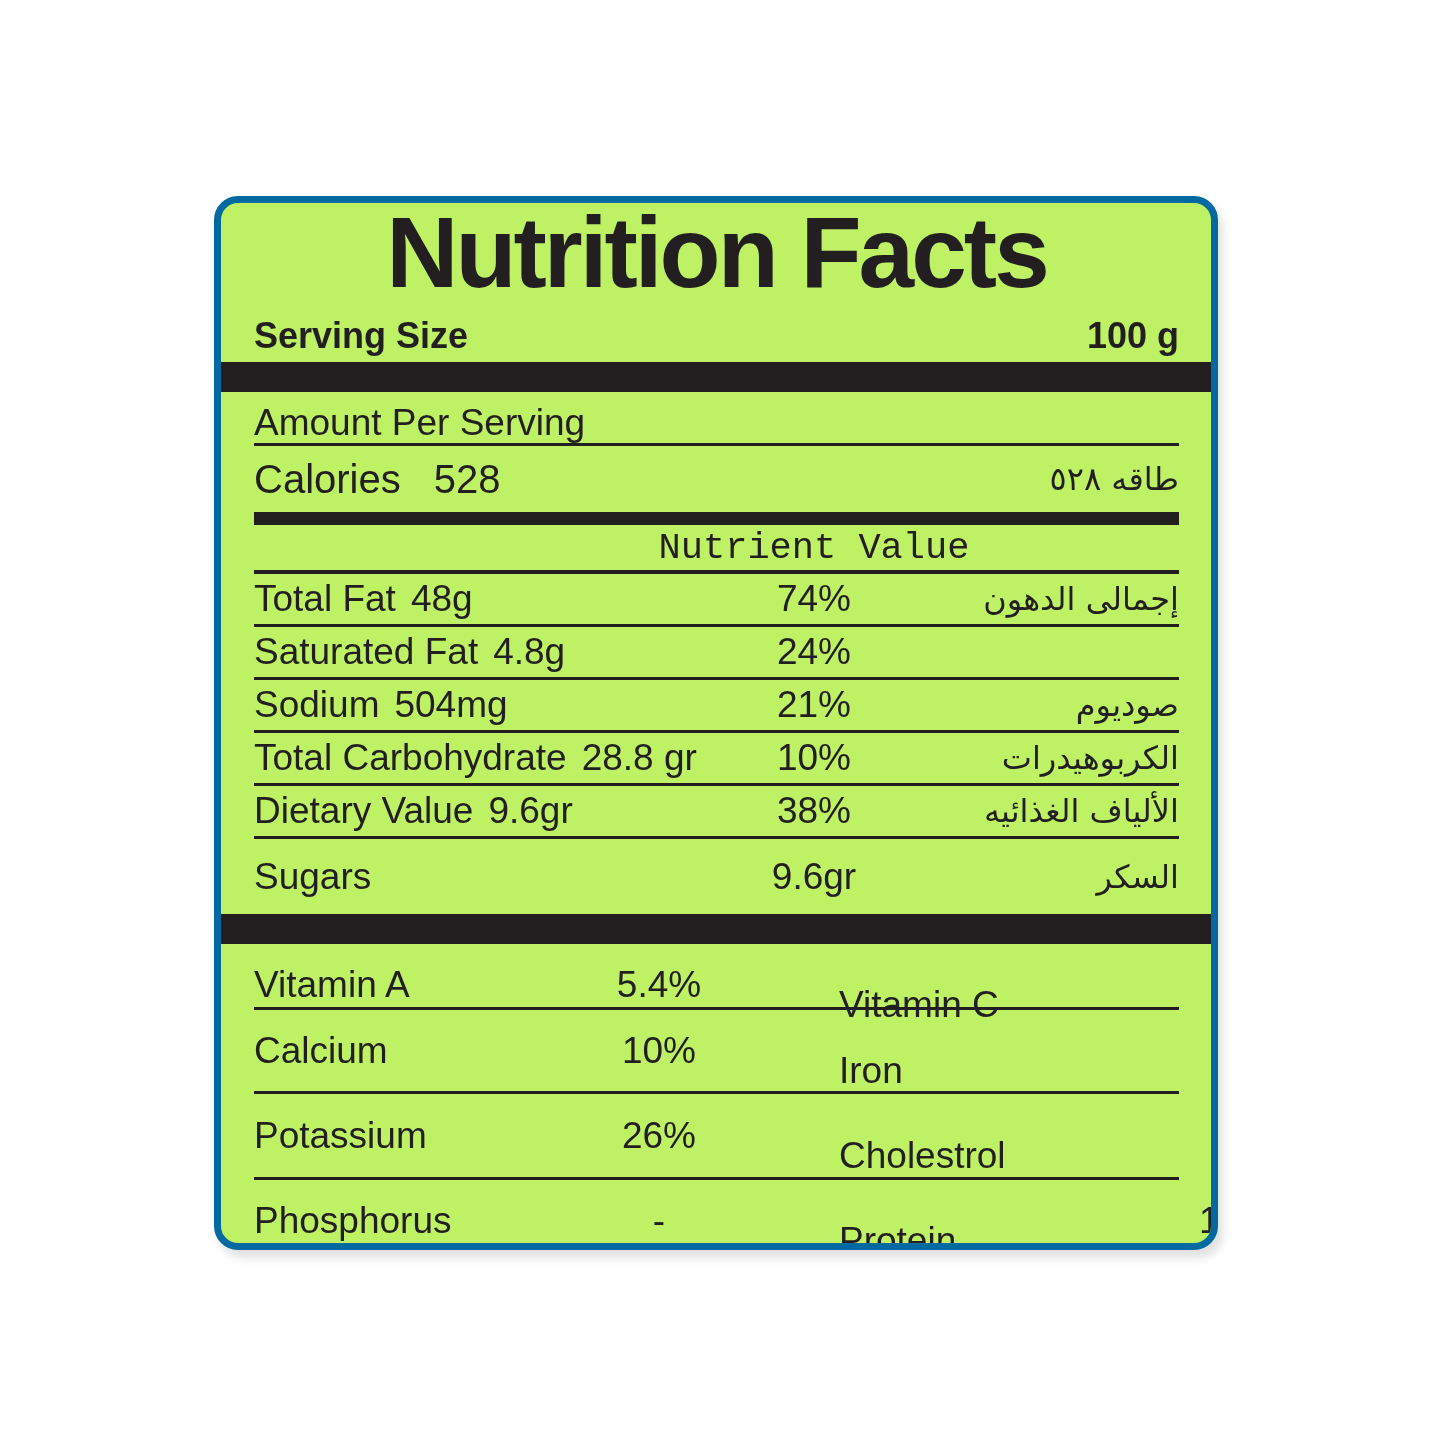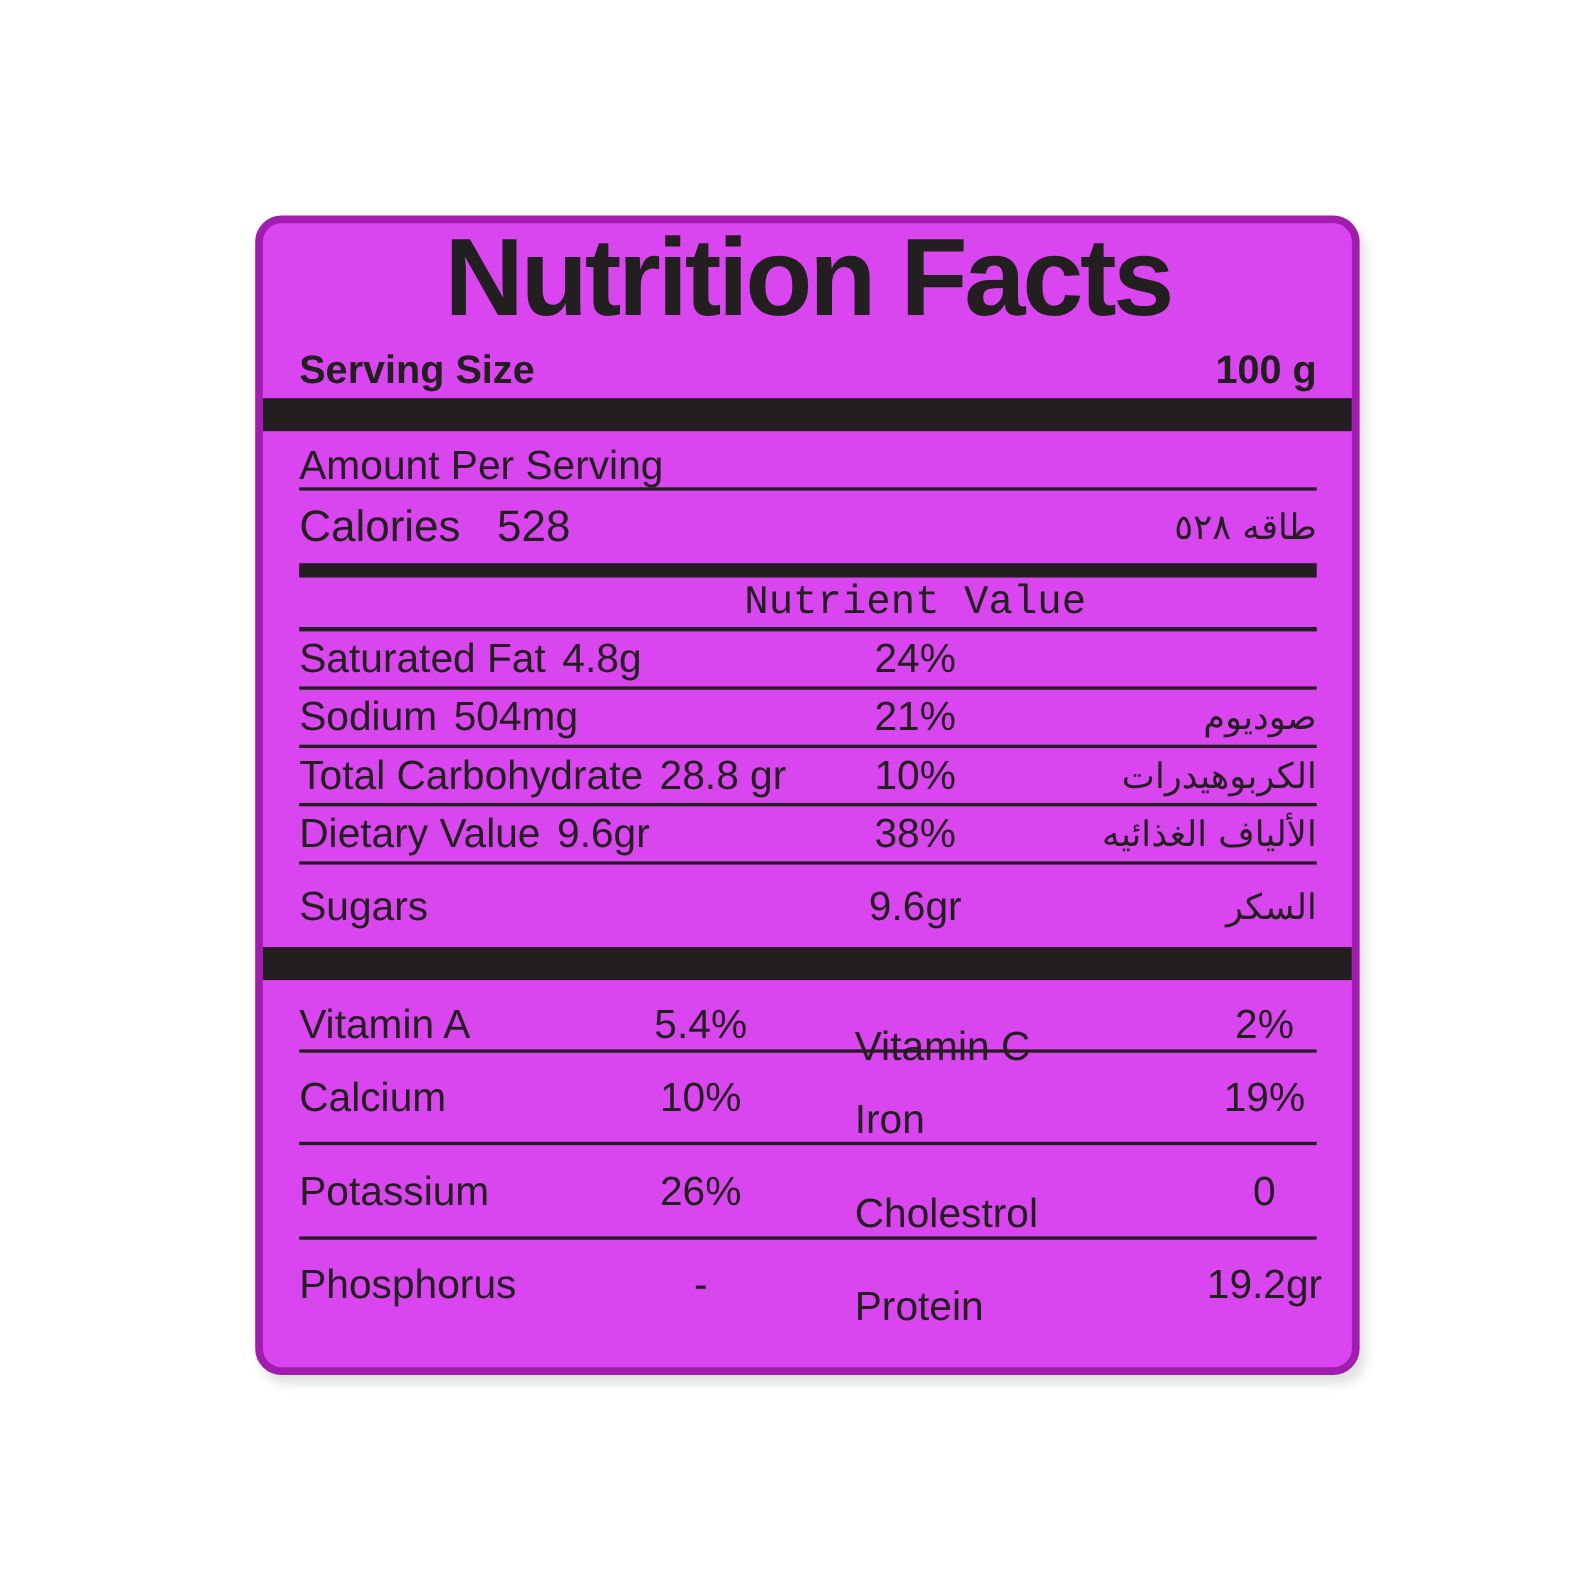--- a/index.html
+++ b/index.html
@@ -12,28 +12,28 @@
     color: #231f20;
   }
   .canvas {
     position: relative;
     width: 1445px;
     height: 1445px;
     background: #ffffff;
   }
   .nf-label {
     position: absolute;
-    left: 232px;
+    left: 214px;
     top: 196px;
     width: 1004px;
     height: 1054px;
     box-sizing: border-box;
-    border: 7px solid #a21caf;
+    border: 7px solid #0369a1;
     border-radius: 24px;
-    background: #d946ef;
+    background: #bef264;
     overflow: hidden;
     box-shadow: 5px 8px 10px rgba(0,0,0,0.12);
   }
   .pad { padding-left: 33px; padding-right: 32px; }
   
   .nf-title {
     margin: 0;
     margin-top: 2px;
     text-align: center;
     font-size: 100px;
@@ -114,20 +114,21 @@
     direction: rtl;
     white-space: nowrap;
   }
   
   .mrow {
     display: grid;
     grid-template-columns: 280px 170px 380px 95px;
     align-items: center;
     box-sizing: border-box;
     font-size: 37px;
+    gap: 40px;
   }
   .mrow .v { justify-self: center; }
   .mrow .n2 { padding-left: 55px; margin-top: 40px; }
   .mrow:nth-child(1) { height: 66px; border-bottom: 3px solid #231f20; }
   .mrow:nth-child(2) { height: 84px; border-bottom: 3px solid #231f20; }
   .mrow:nth-child(3) { height: 86px; border-bottom: 3px solid #231f20; }
   .mrow:nth-child(4) { height: 82px; }
 </style>
 </head>
 <body>
@@ -156,20 +157,25 @@
         <span class="ar" dir="rtl">طاقه ٥٢٨</span>
       </div>
 
       <div class="inset-bar"></div>
 
       <div class="nv-row">
         <span class="nv-head">Nutrient Value</span>
       </div>
 
       <div class="nrow">
+        <span><span>Total Fat</span><span class="amt">48g</span></span>
+        <span class="pct">74%</span>
+        <span class="ar" dir="rtl">إجمالى الدهون</span>
+      </div>
+      <div class="nrow">
         <span><span>Saturated Fat</span><span class="amt">4.8g</span></span>
         <span class="pct">24%</span>
         <span class="ar" dir="rtl"></span>
       </div>
       <div class="nrow">
         <span><span>Sodium</span><span class="amt">504mg</span></span>
         <span class="pct">21%</span>
         <span class="ar" dir="rtl">صوديوم</span>
       </div>
       <div class="nrow">

